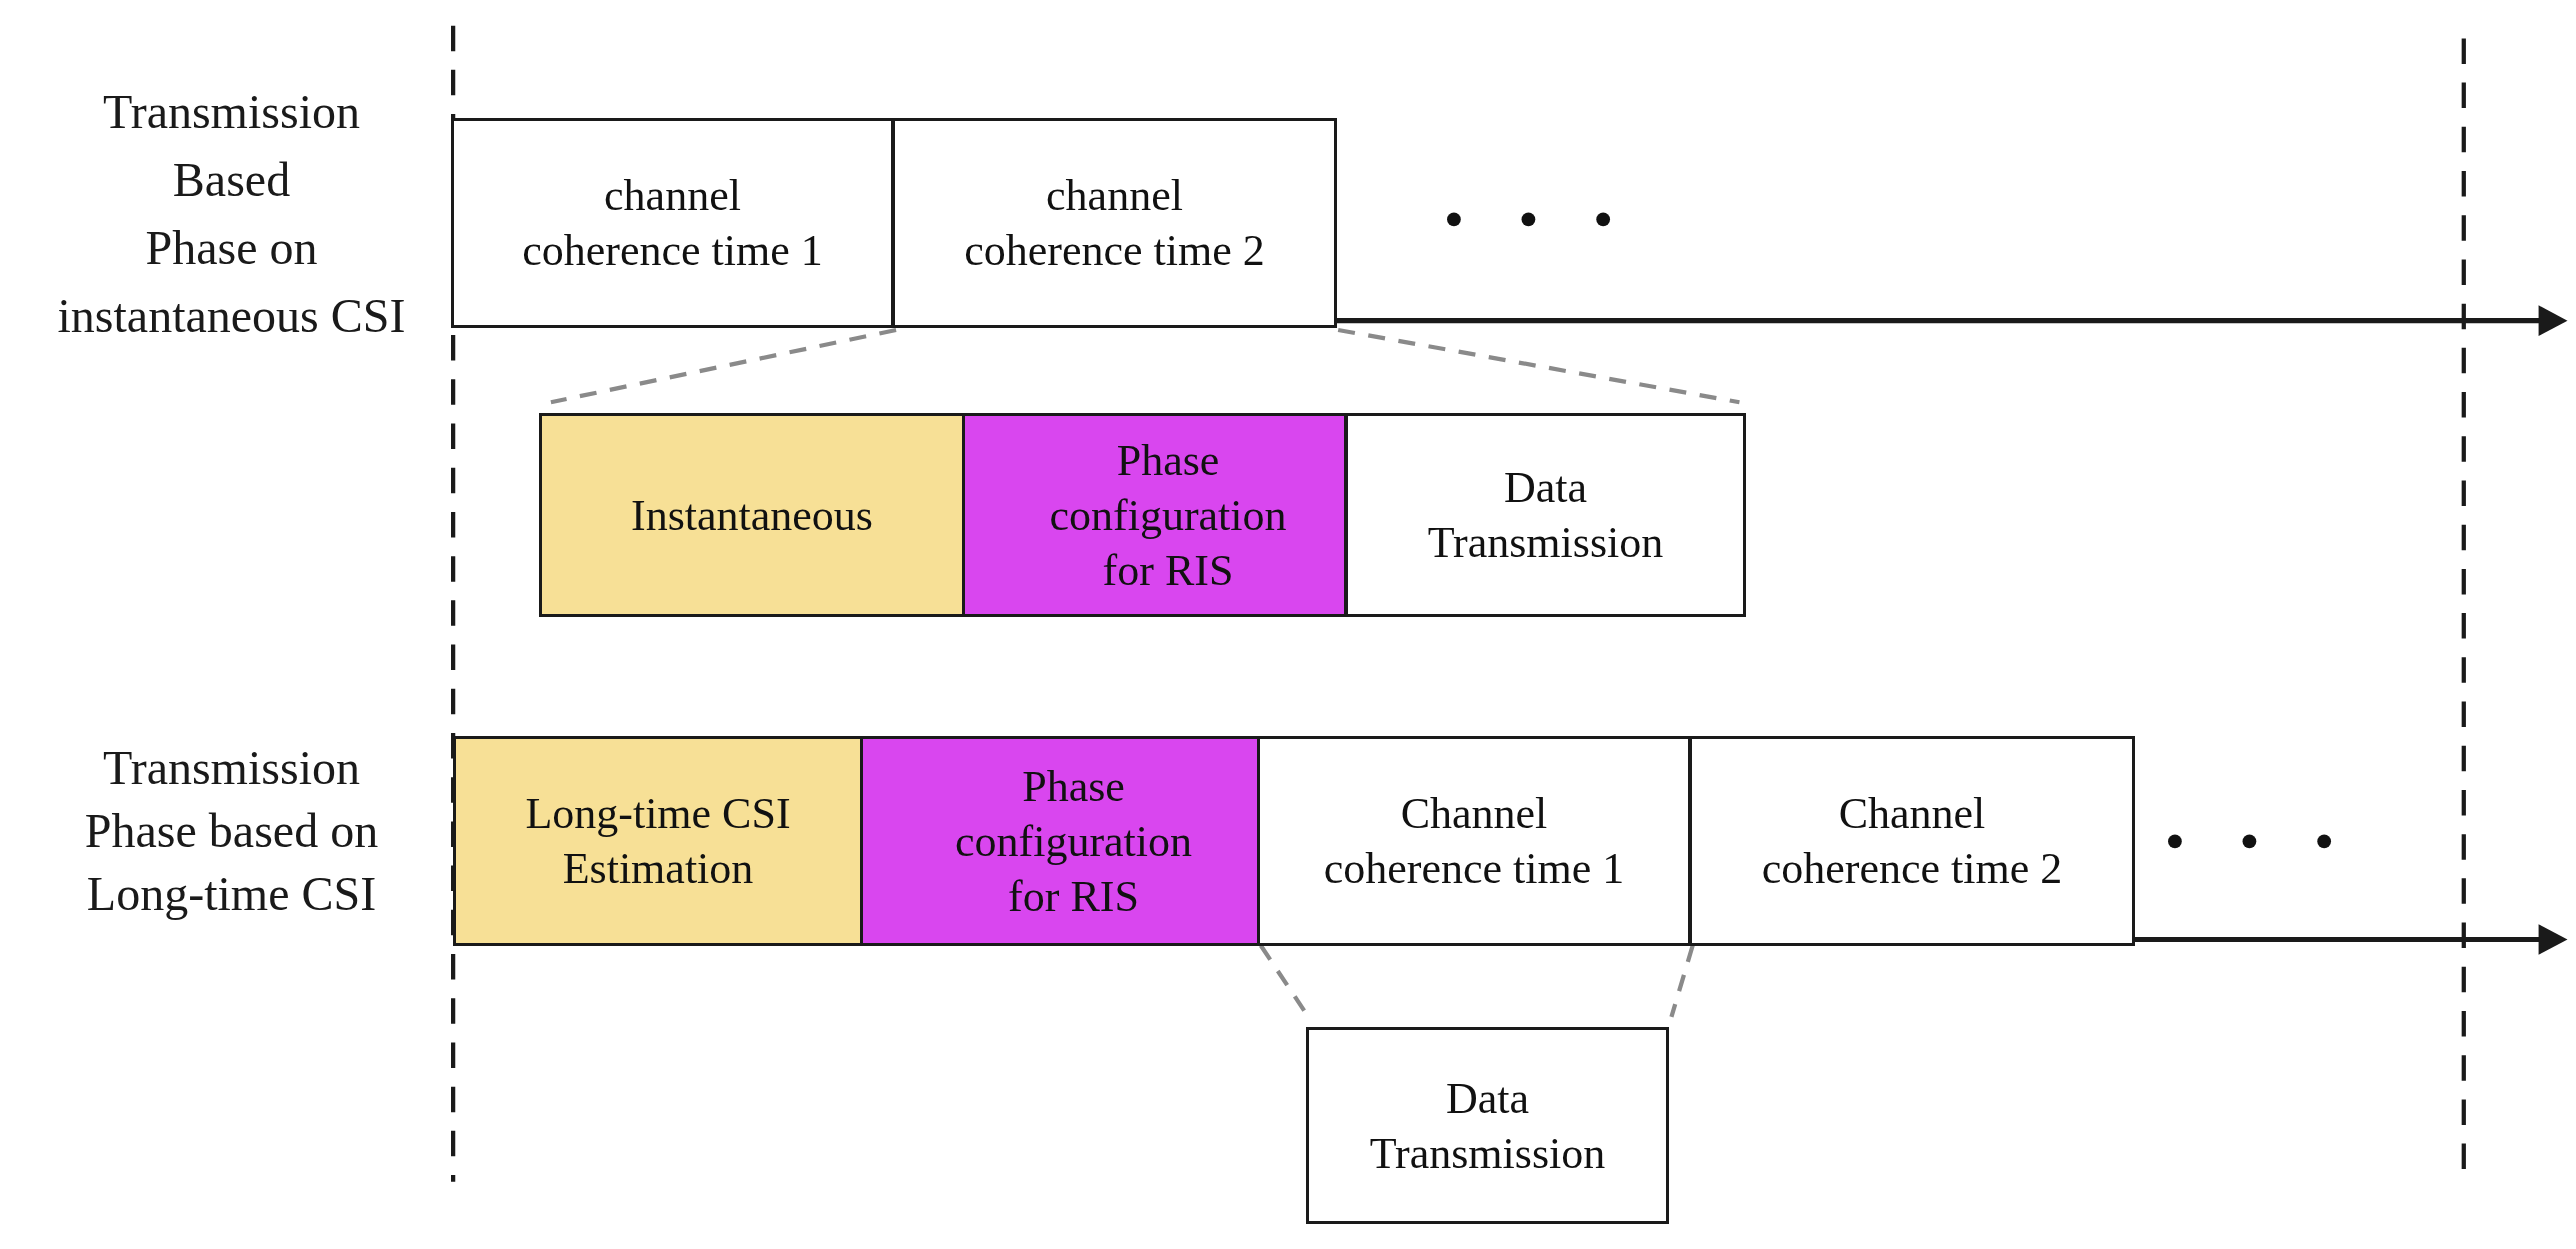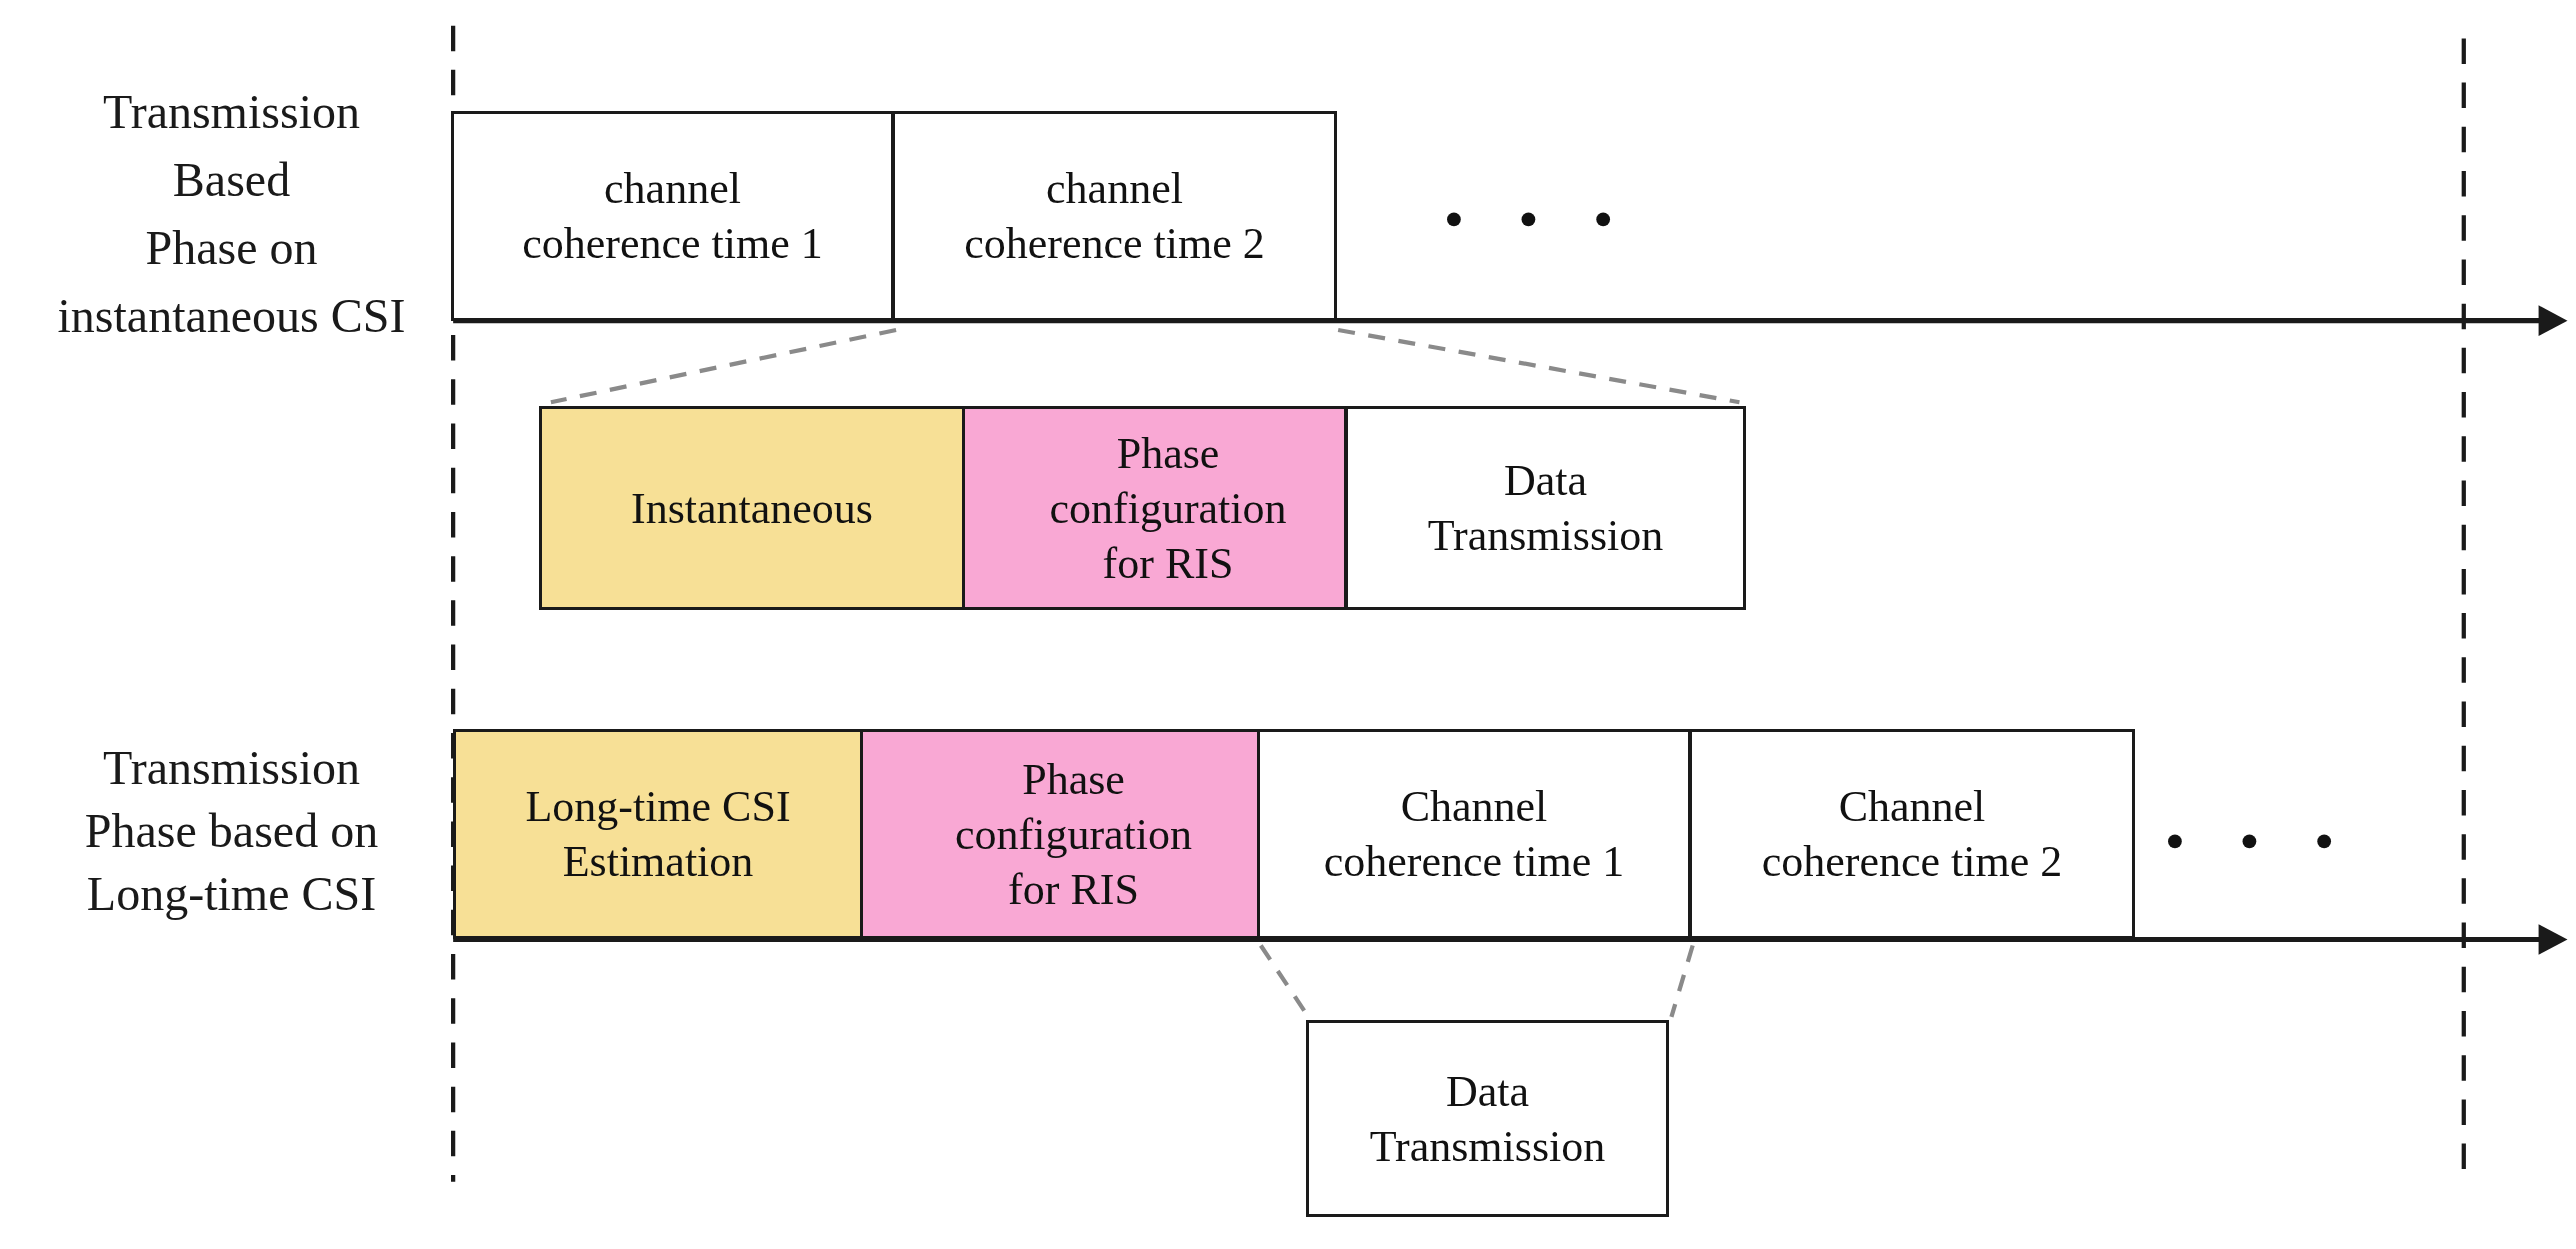--- a/index.html
+++ b/index.html
@@ -42,23 +42,24 @@
     border: 3.4px solid #1a1a1a;
     background: #ffffff;
     display: flex;
     flex-direction: column;
     align-items: center;
     justify-content: center;
     text-align: center;
     font-size: 44px;
     line-height: 55px;
     z-index: 1;
+    margin-top: 7px;
   }
   .tbox.fill-yellow { background: #F7E096; font-family: Liberation Serif, serif; }
-  .tbox.fill-blue   { background: #f9a8d4; padding-left: 27px; }
+  .tbox.fill-blue   { background: #d946ef; padding-left: 27px; }
   .row1 { top: 111px; height: 210px; }
   .row2 { top: 729px; height: 210px; }
   .mid  { top: 406px; height: 204px; }
   .ellipsis {
     position: absolute;
     font-size: 51px;
     font-weight: bold;
     letter-spacing: 22px;
     color: #111111;
     z-index: 1;

